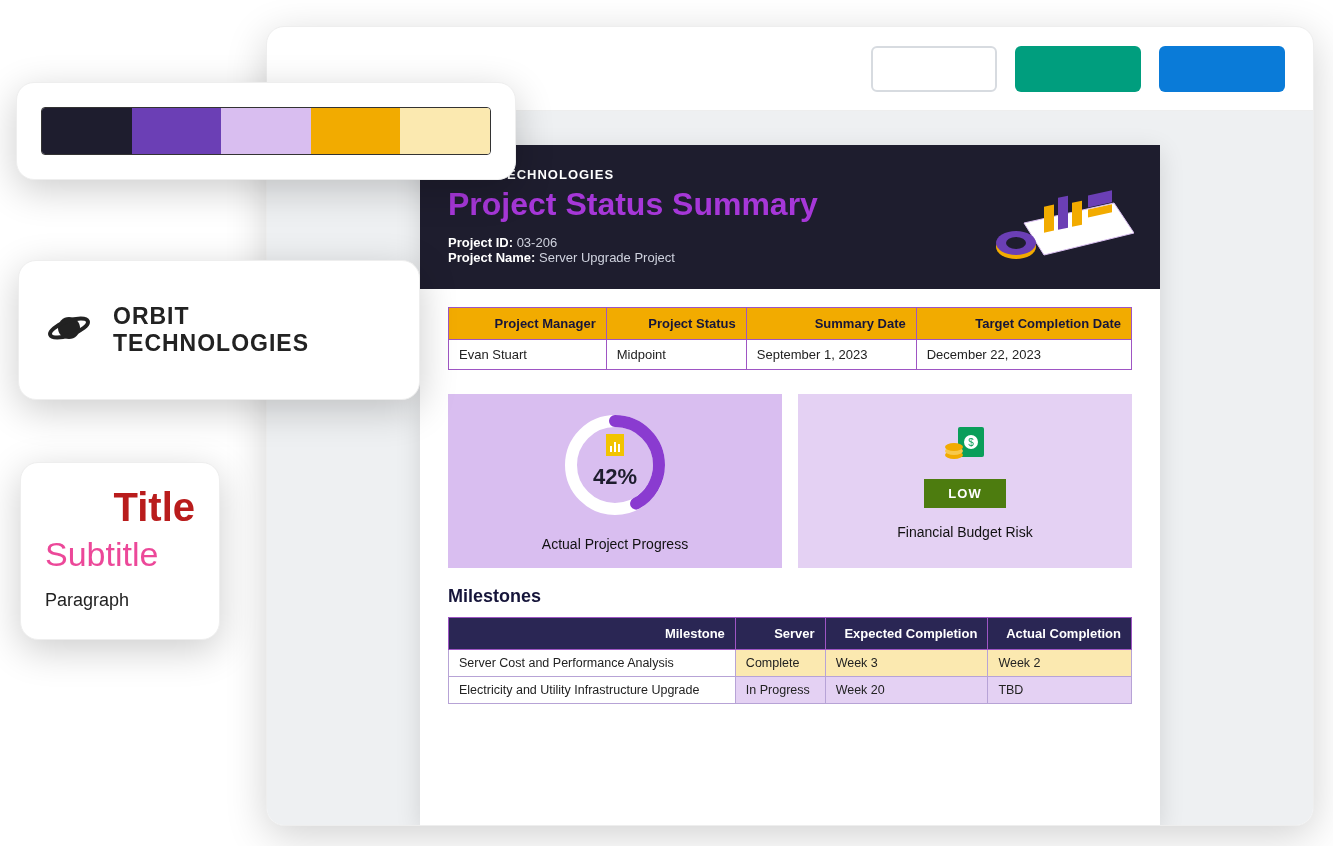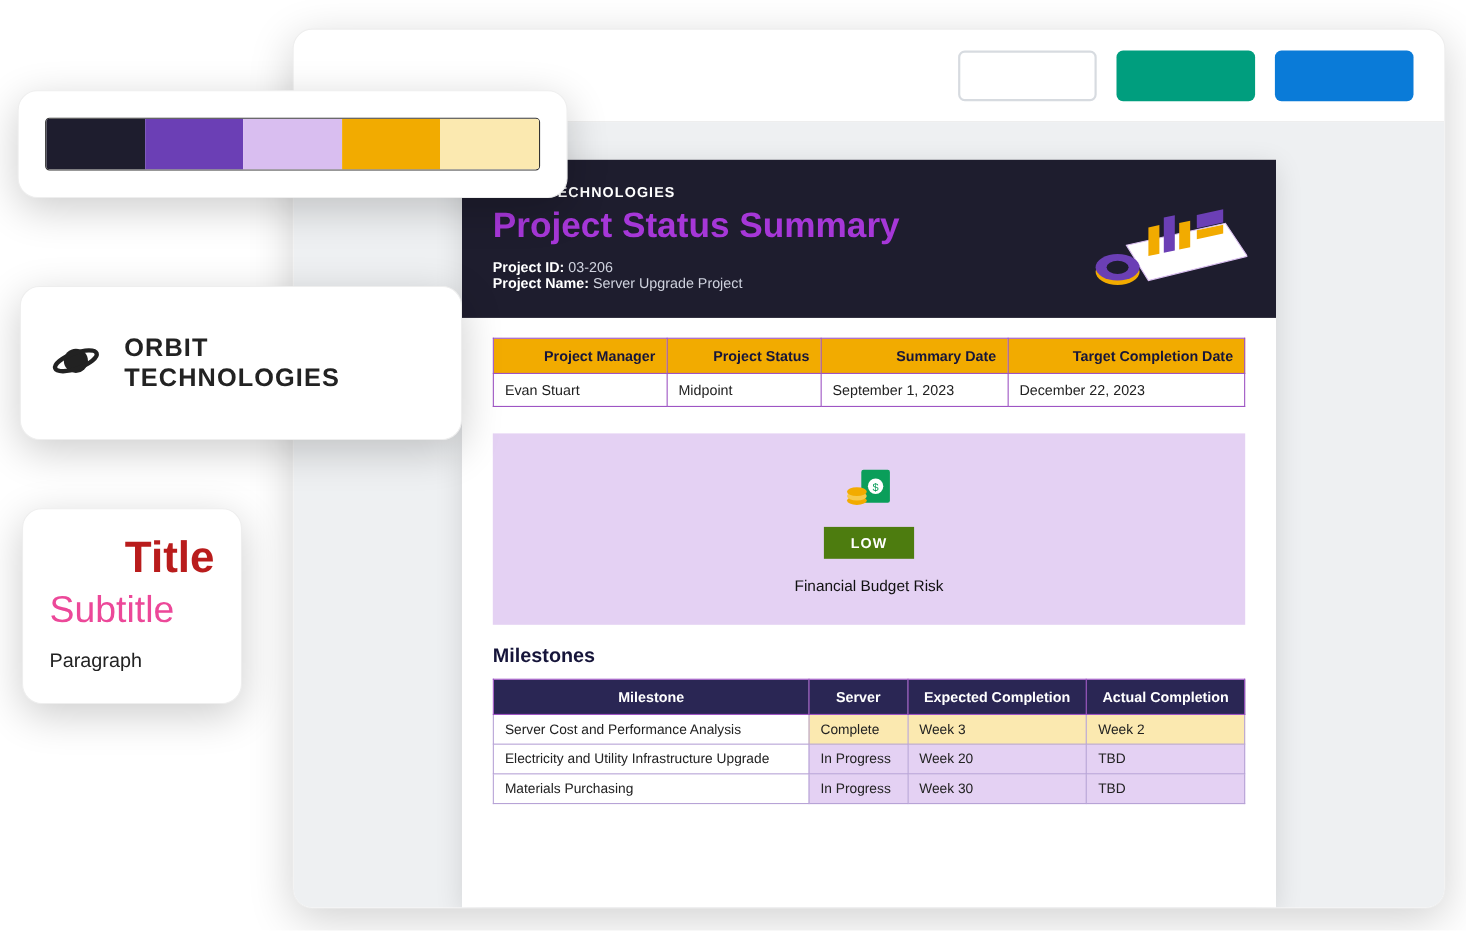--- a/index.html
+++ b/index.html
@@ -145,21 +145,21 @@
     padding: 7px 24px;
   }
   .money-ico { width: 42px; height: 42px; position: relative; margin-bottom: 4px; }
 
   .ms-table { width: 100%; border-collapse: collapse; margin-top: 2px; }
   .ms-table th {
     background: #2a2654;
     color: #fff;
     font-size: 13px;
     font-weight: 700;
-    text-align: center;
+    text-align: right;
     padding: 8px 10px;
     border: 1px solid #9e55c4;
   }
   .ms-table td {
     padding: 6px 10px;
     font-size: 12.5px;
     color: #222;
     border: 1px solid #b7a3d6;
   }
   .row-complete td { background: #fbe9b0; }
@@ -266,20 +266,38 @@
             <td>September 1, 2023</td>
             <td>December 22, 2023</td>
           </tr>
             </tbody>
         </table>
       </div>
 
       <div class="cards">
 
 
+        <div class="card card-lilac">
+          <div class="ring-wrap">
+            <svg viewBox="0 0 110 110" width="110" height="110">
+              <circle cx="55" cy="55" r="44" fill="none" stroke="#fff" stroke-width="12"></circle>
+              <circle cx="55" cy="55" r="44" fill="none" stroke="#8a3bd0" stroke-width="12" stroke-linecap="round" stroke-dasharray="276" stroke-dashoffset="160" transform="rotate(-90 55 55)"></circle>
+            </svg>
+            <div class="ring-icon">
+              <svg viewBox="0 0 26 26">
+                  <rect x="4" y="2" width="18" height="22" fill="#f2c400"></rect>
+                  <rect x="8" y="14" width="2" height="6" fill="#fff"></rect>
+                  <rect x="12" y="10" width="2" height="10" fill="#fff"></rect>
+                  <rect x="16" y="12" width="2" height="8" fill="#fff"></rect>
+                </svg>
+            </div>
+            <div class="ring-pct">42%</div>
+          </div>
+          <div class="card-label">Actual Project Progress</div>
+        </div>
 
         <div class="card card-lilac-light">
           <div class="money-ico">
             <svg viewBox="0 0 42 42">
               <rect x="14" y="4" width="26" height="30" rx="2" fill="#0a9e5a"></rect>
               <circle cx="27" cy="19" r="7" fill="#fff"></circle>
                 <text x="27" y="23" text-anchor="middle" font-size="10" fill="#0a9e5a">$</text>
               <ellipse cx="10" cy="32" rx="9" ry="4" fill="#f2ab00"></ellipse>
               <ellipse cx="10" cy="28" rx="9" ry="4" fill="#f7c94b"></ellipse>
               <ellipse cx="10" cy="24" rx="9" ry="4" fill="#f2ab00"></ellipse>
@@ -308,26 +326,20 @@
                 <td>Complete</td>
                 <td>Week 3</td>
                 <td>Week 2</td>
               </tr>
               <tr class="row-progress">
                 <td>Electricity and Utility Infrastructure Upgrade</td>
                 <td>In Progress</td>
                 <td>Week 20</td>
                 <td>TBD</td>
               </tr>
-              <tr class="row-progress">
-                <td>Materials Purchasing</td>
-                <td>In Progress</td>
-                <td>Week 30</td>
-                <td>TBD</td>
-              </tr>
             </tbody>
         </table>
       </div>
 
     </div>
   </div>
 </div>
 
 <div class="float palette-card">
   <div class="palette" id="palette">

